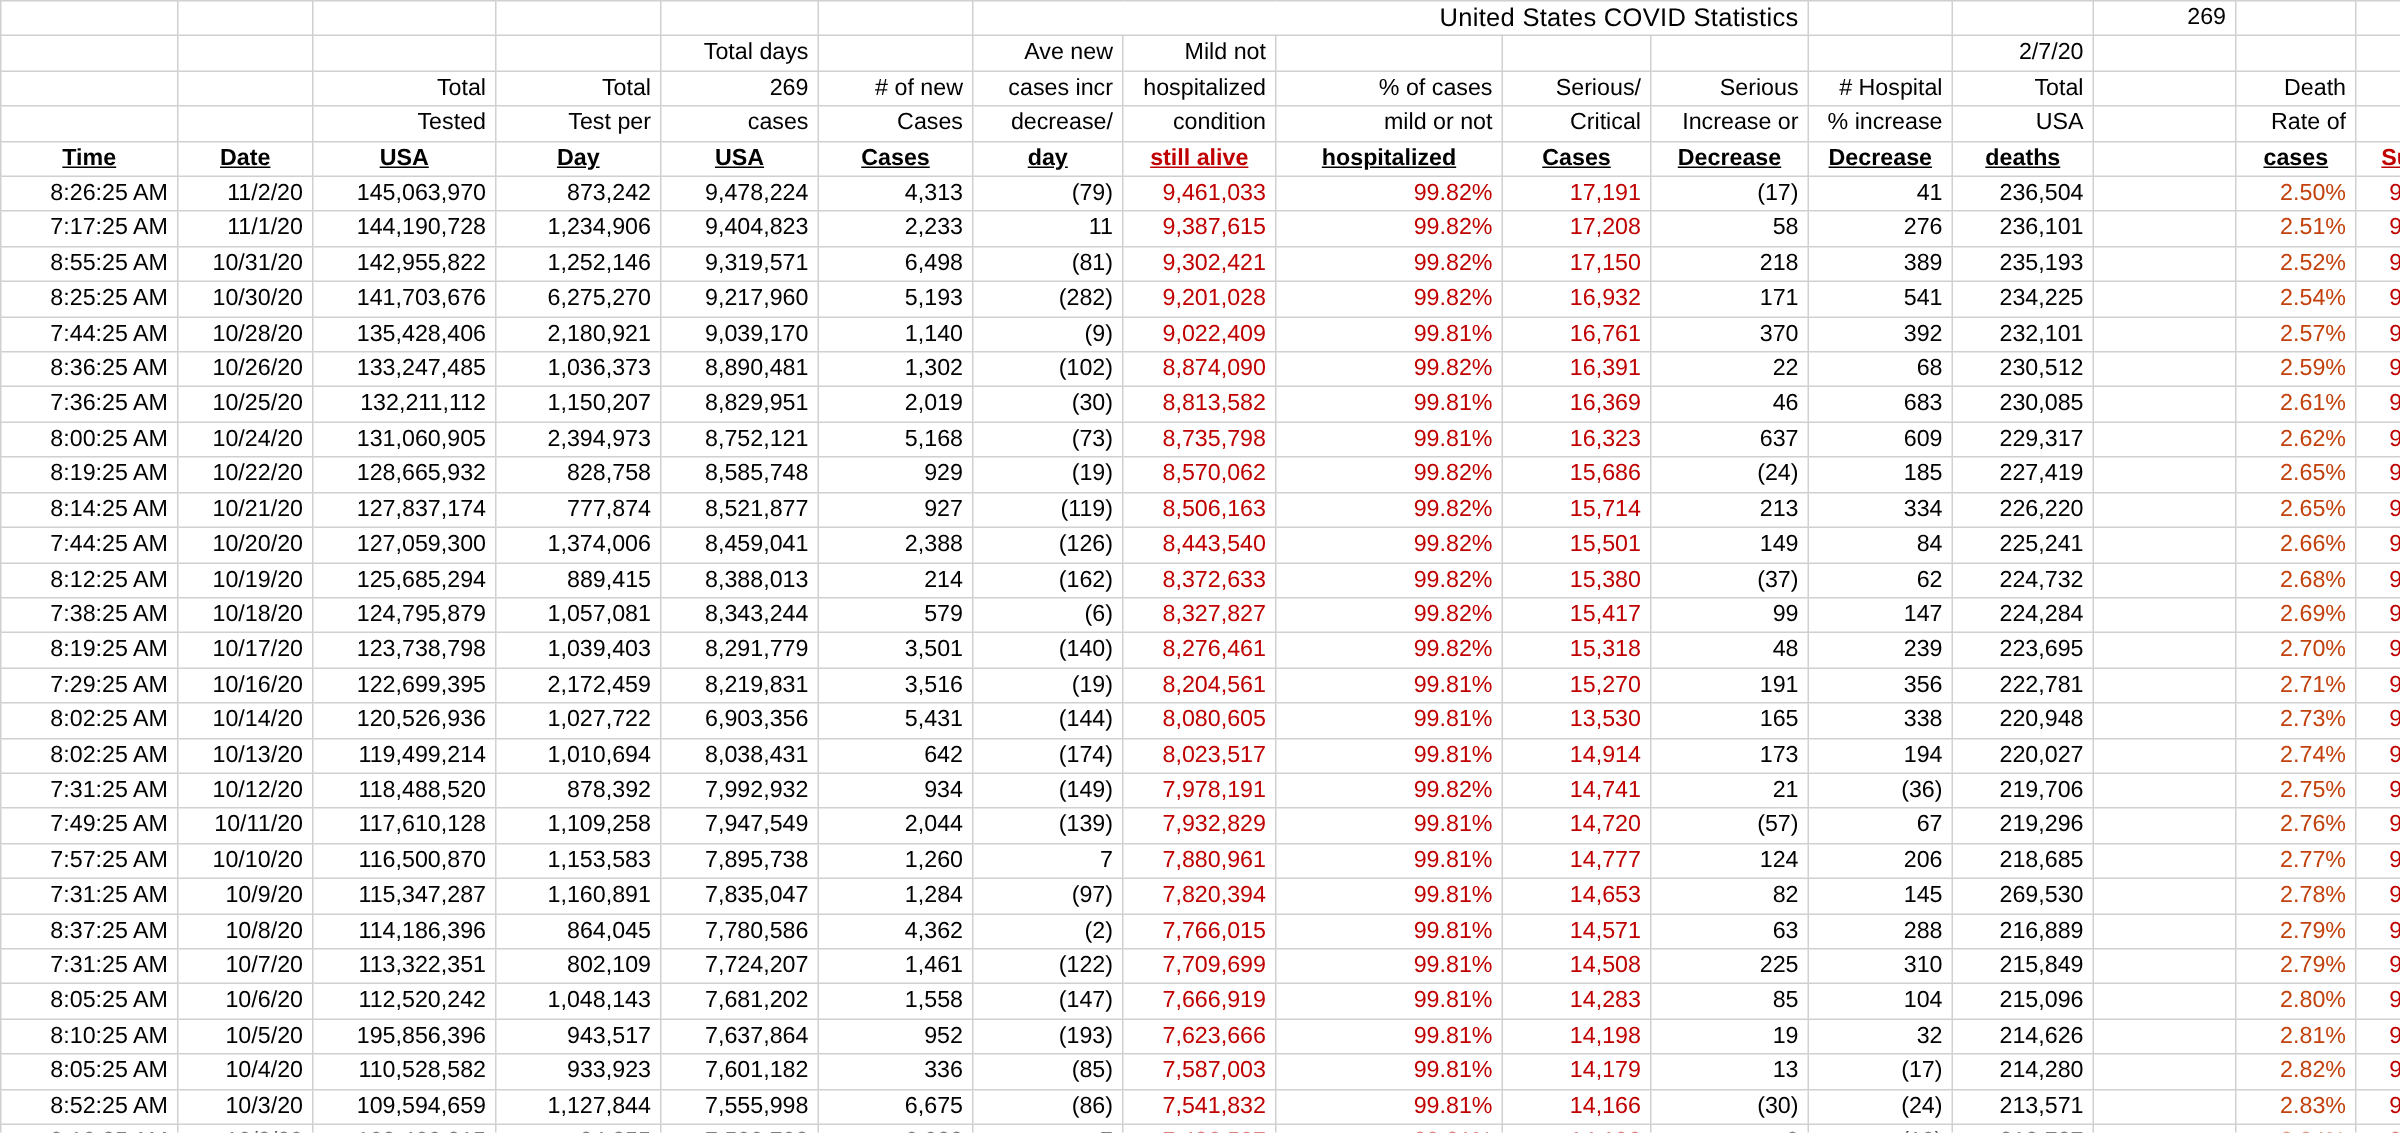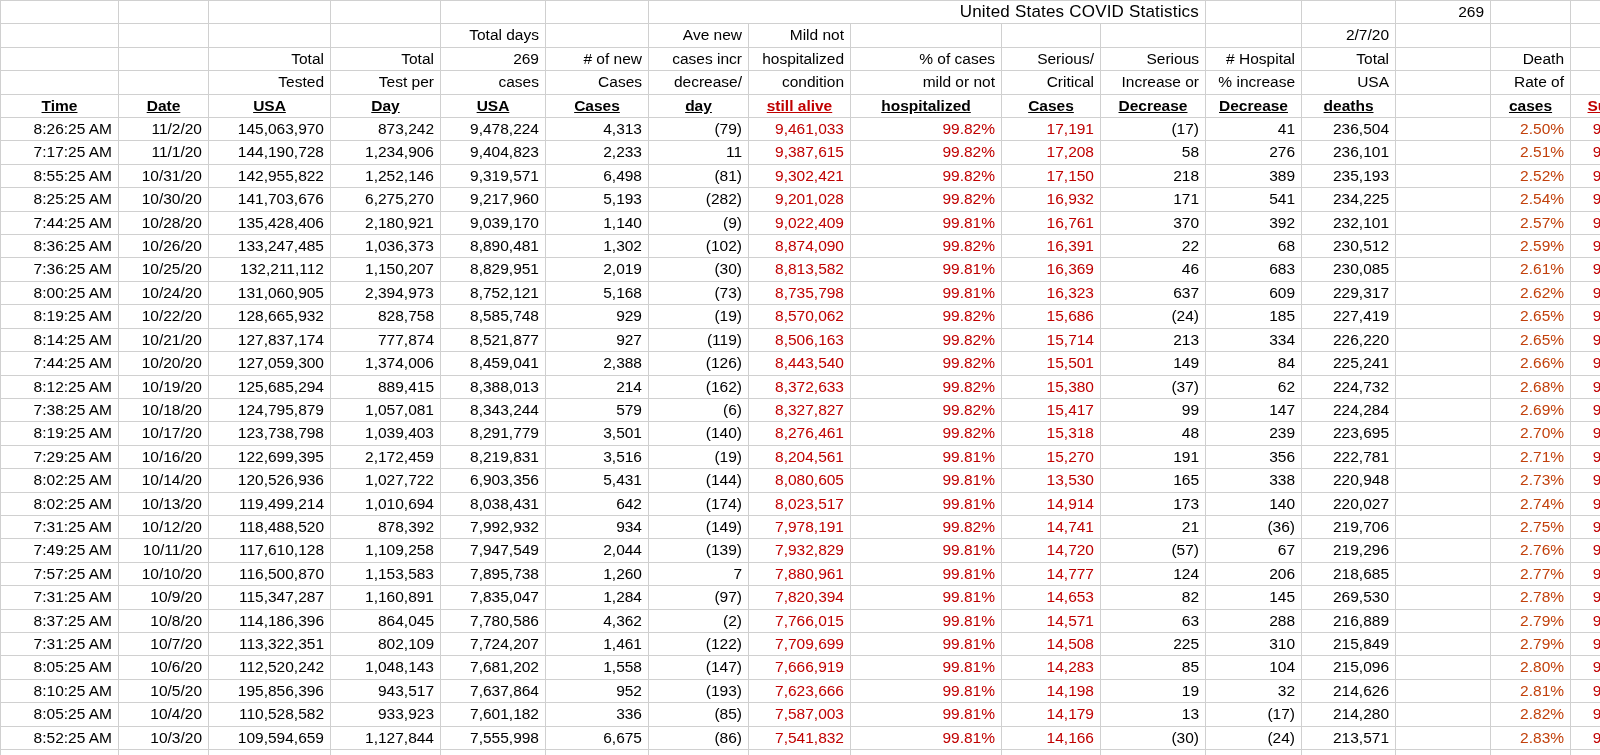--- a/index.html
+++ b/index.html
@@ -479,21 +479,21 @@
         <td>10/13/20</td>
         <td>119,499,214</td>
         <td>1,010,694</td>
         <td>8,038,431</td>
         <td>642</td>
         <td>(174)</td>
         <td class="red">8,023,517</td>
         <td class="red">99.81%</td>
         <td class="red">14,914</td>
         <td>173</td>
-        <td>140</td>
+        <td>194</td>
         <td>220,027</td>
         <td></td>
         <td class="blue">2.74%</td>
         <td class="red">97.263%</td>
       </tr>
       <tr>
         <td>7:31:25 AM</td>
         <td>10/12/20</td>
         <td>118,488,520</td>
         <td>878,392</td>

